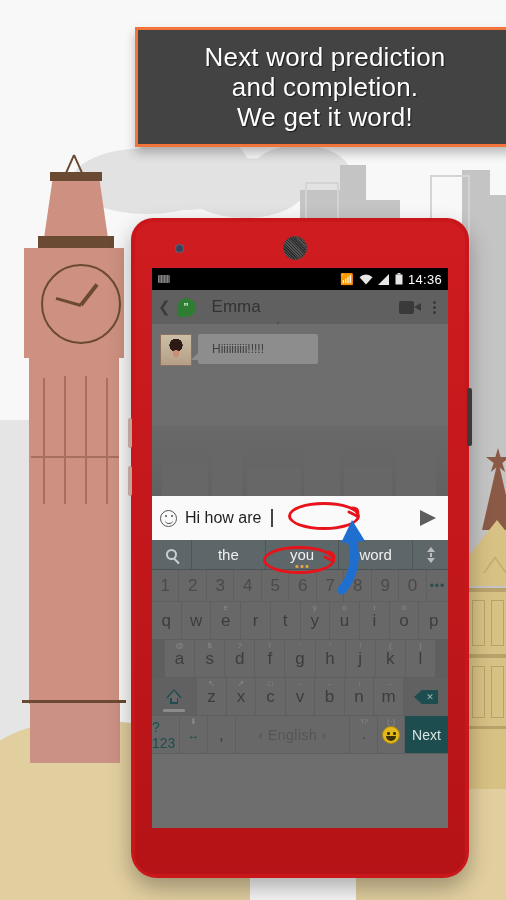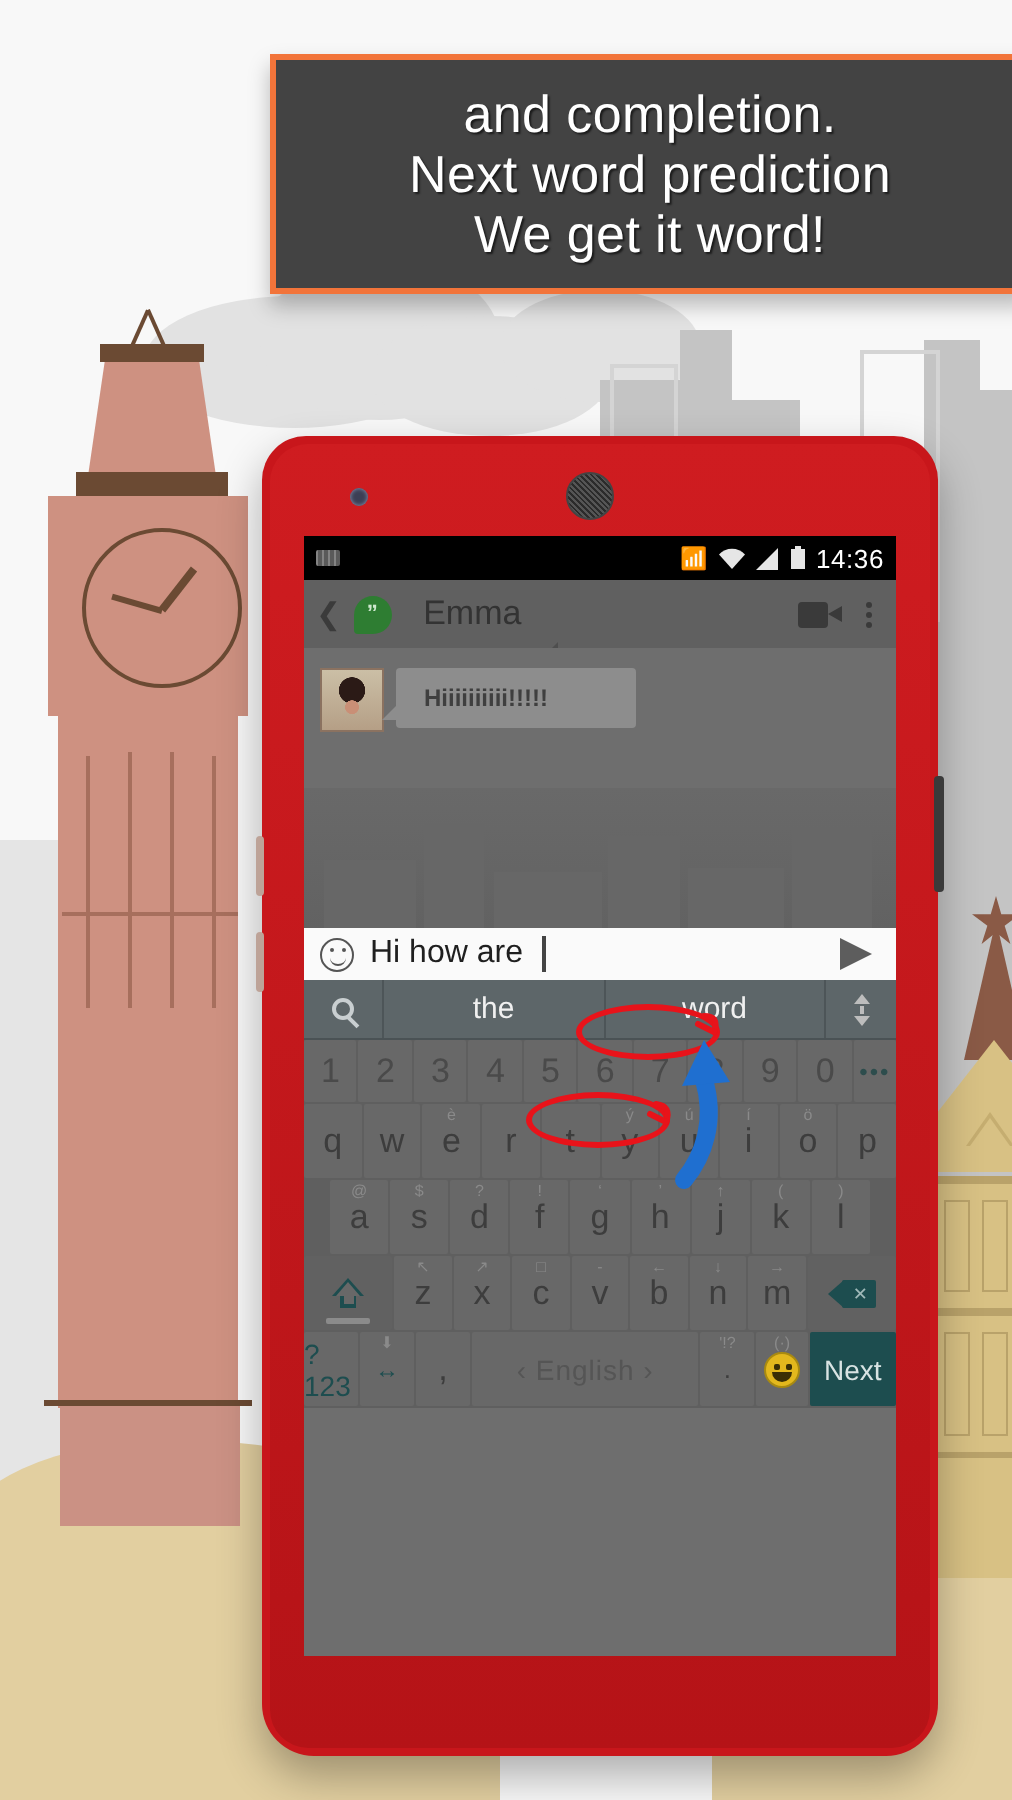--- a/index.html
+++ b/index.html
@@ -105,41 +105,41 @@
   .spacer{flex:1;}
   .vidcam { width:22px; height:13px; position:relative; }
   .vidcam .body{position:absolute;left:0;top:0;width:15px;height:13px;background:#3a3a3a;border-radius:2px;}
   .vidcam .lens{position:absolute;right:0;top:2px;width:0;height:0;border-top:4px solid transparent;border-bottom:4px solid transparent;border-right:7px solid #3a3a3a;}
   .dots3 { display:flex;flex-direction:column;gap:2px;padding:0 6px; }
   .dots3 i { width:3px;height:3px;background:#3a3a3a;border-radius:50%; display:block;}
   .tri-tab { position:absolute; left:118px; bottom:-6px; width:0;height:0;
              border-left:9px solid transparent; border-bottom:9px solid #4e4e4e; }
 
   
-  #chat { height:140px; background:#6e6e6e; position:relative; padding:10px 8px;font-weight:bold; }
+  #chat { height:172px; background:#6e6e6e; position:relative; padding:10px 8px; }
   .msg { display:flex; align-items:flex-start; gap:6px; }
   .avatar {
     width:32px;height:32px;background:#b99a86;border:1px solid #8b7260;flex:0 0 auto;
     background-image:radial-gradient(circle at 50% 62%,#c98f76 14%,transparent 15%),
                      radial-gradient(circle at 50% 34%,#2b1a16 26%,transparent 27%),
                      linear-gradient(180deg,#cbbfa6 0%,#b59f86 100%);
   }
   .bubble {
     background:#8d8d8d; color:#3f3f3f; font-size:12px;
     padding:8px 14px; min-width:120px; position:relative; border-radius:2px;
   }
   .bubble::before{content:"";position:absolute;left:-7px;bottom:4px;width:0;height:0;
     border-top:8px solid transparent;border-right:8px solid #8d8d8d;}
   .chat-sky { position:absolute; left:0; right:0; bottom:0; height:70px;
               background:linear-gradient(180deg,#696969,#626262); }
   .chat-sky .b { position:absolute; bottom:0; background:#676767; }
 
   
   #inputrow {
-    height:26px; background:#fafafa; display:flex; align-items:center; gap:8px;
+    height:44px; background:#fafafa; display:flex; align-items:center; gap:8px;
     padding:0 8px; position:relative;
   }
   .emoji-circ { width:17px;height:17px;border:1.6px solid #555;border-radius:50%;position:relative;flex:0 0 auto;}
   .emoji-circ::before{content:"";position:absolute;left:3.5px;top:4px;width:2px;height:2px;background:#555;border-radius:50%;
     box-shadow:6px 0 0 #555;}
   .emoji-circ::after{content:"";position:absolute;left:3.5px;top:8.5px;width:8px;height:4px;border-bottom:1.6px solid #555;border-radius:0 0 8px 8px;}
   #inputrow .txt { font-size:16px; color:#1f1f1f; }
   .caret { width:1.5px; height:18px; background:#444; margin-left:2px; }
   .sendarrow { width:0;height:0;border-top:8px solid transparent;border-bottom:8px solid transparent;border-left:16px solid #5d5d5d; }
   .sendarrow-wrap{margin-left:auto;padding-right:4px;display:flex;align-items:center;}
@@ -272,22 +272,22 @@
     <div class="rb-band" style="left:464px;top:654px;width:66px;height:4px;"></div>
     <div class="rb-body" style="left:466px;top:658px;width:62px;height:68px;"></div>
     <div class="rb-win" style="left:472px;top:666px;width:13px;height:52px;"></div>
     <div class="rb-win" style="left:491px;top:666px;width:13px;height:52px;"></div>
 
     <div class="rb-band" style="left:462px;top:726px;width:70px;height:3px;"></div>
     <div class="rb-body" style="left:466px;top:729px;width:62px;height:60px;"></div>
   </div>
 
   <div id="banner">
+    <div class="line">Next word prediction</div>
     <div class="line">and completion.</div>
-    <div class="line">Next word prediction</div>
     <div class="line">We get it word!</div>
   </div>
 
   <div id="phone">
     <div class="cam"></div>
     <div class="speaker"></div>
     <div class="sidebtn"></div>
     <div class="sidebtn2"></div>
     <div class="sidebtn3"></div>
 
@@ -357,20 +357,28 @@
       </div>
 
       <div id="predbar">
         <span class="pred-search">
             <span class="mag"></span>
           </span>
         <span class="pred-item">
           <span>the</span>
         </span>
         <span class="pred-item">
+          <span>you</span>
+          <span class="pred-dots">
+              <i></i>
+              <i></i>
+              <i></i>
+            </span>
+        </span>
+        <span class="pred-item">
           <span>word</span>
         </span>
         <span class="pred-toggle">
           <span class="arr-up"></span>
             <span class="arr-stem"></span>
             <span class="arr-dn"></span>
         </span>
       </div>
 
       <div id="keyboard">

